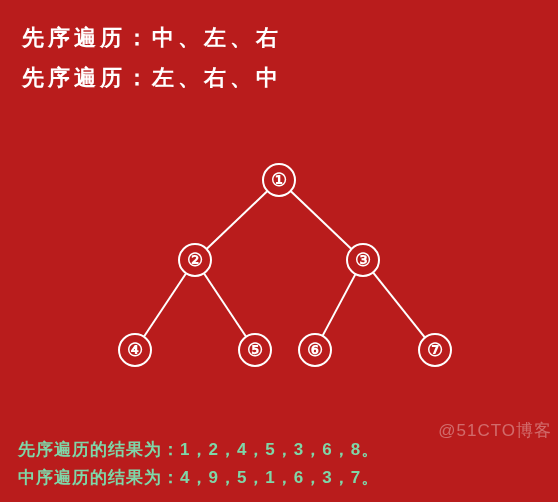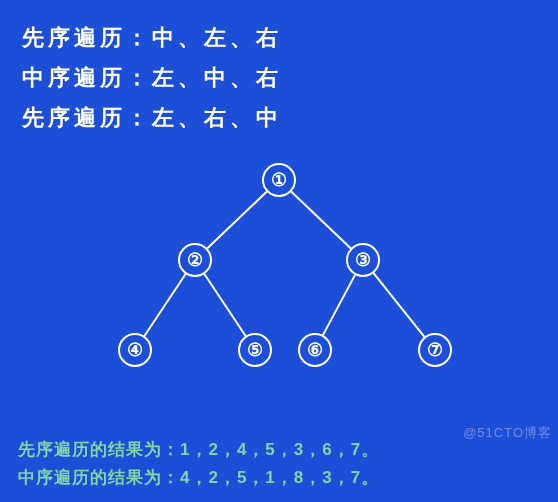--- a/index.html
+++ b/index.html
@@ -3,21 +3,21 @@
 <meta charset="utf-8">
 <style>
   html,body{margin:0;padding:0}
   body{
     background:#fff;
     font-family:"Microsoft YaHei","Hiragino Sans GB","Heiti SC",sans-serif;
   }
   .card{
     width:558px;
     height:502px;
-    background:#1d4ed8;
+    background:#b91c1c;
     position:relative;
     box-sizing:border-box;
   }
   .defs{
     padding:18px 0 0 22px;
     color:#fff;
     font-size:22px;
     line-height:40px;
     letter-spacing:4px;
     font-weight:600;
@@ -57,33 +57,32 @@
     font-weight:600;
     letter-spacing:1px;
     font-family:inherit;
   }
   .results .row{white-space:pre}
   .watermark{
     position:absolute;
     right:6px;
     bottom:60px;
     color:rgba(255,255,255,0.35);
-    font-size:13px;
+    font-size:17px;
     letter-spacing:1px;
     pointer-events:none;
   }
 </style>
 </head>
 <body>
 
 <div class="card">
 
   <div class="defs">
     <div class="row">先序遍历：中、左、右</div>
-    <div class="row">中序遍历：左、中、右</div>
     <div class="row">先序遍历：左、右、中</div>
   </div>
 
   <div class="tree">
     <svg width="558" height="220">
       <g id="edges">
           <line x1="267.41379310344826" y1="31.03448275862069" x2="206.58620689655172" y2="88.9655172413793" class="edge"></line>
           <line x1="290.58620689655174" y1="31.03448275862069" x2="351.41379310344826" y2="88.9655172413793" class="edge"></line>
           <line x1="186.12479686039634" y1="113.3128047094055" x2="143.87520313960366" y2="176.6871952905945" class="edge"></line>
           <line x1="203.87520313960366" y1="113.3128047094055" x2="246.12479686039634" y2="176.6871952905945" class="edge"></line>
@@ -117,18 +116,18 @@
           </g>
           <g class="node">
             <circle cx="435" cy="190" r="16"></circle>
             <text x="435" y="190">⑦</text>
           </g>
         </g>
     </svg>
   </div>
 
   <div class="results">
-    <div class="row">先序遍历的结果为：1，2，4，5，3，6，7。</div>
-    <div class="row">中序遍历的结果为：4，2，5，1，8，3，7。</div>
+    <div class="row">先序遍历的结果为：1，2，4，5，3，6，8。</div>
+    <div class="row">中序遍历的结果为：4，9，5，1，6，3，7。</div>
   </div>
 
   <div class="watermark">@51CTO博客</div>
 </div>
 
 </body></html>

